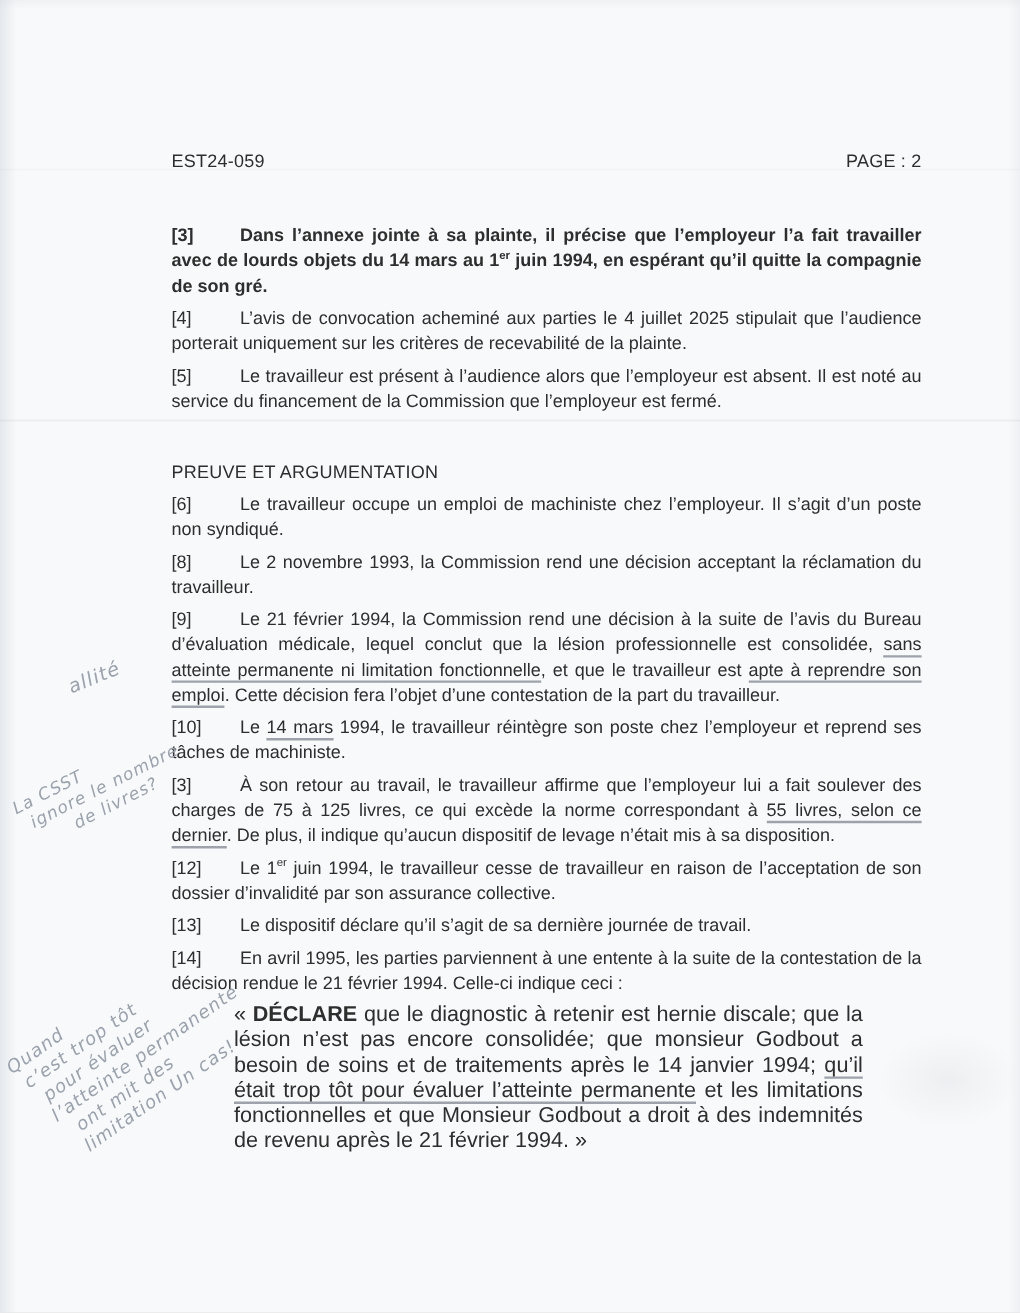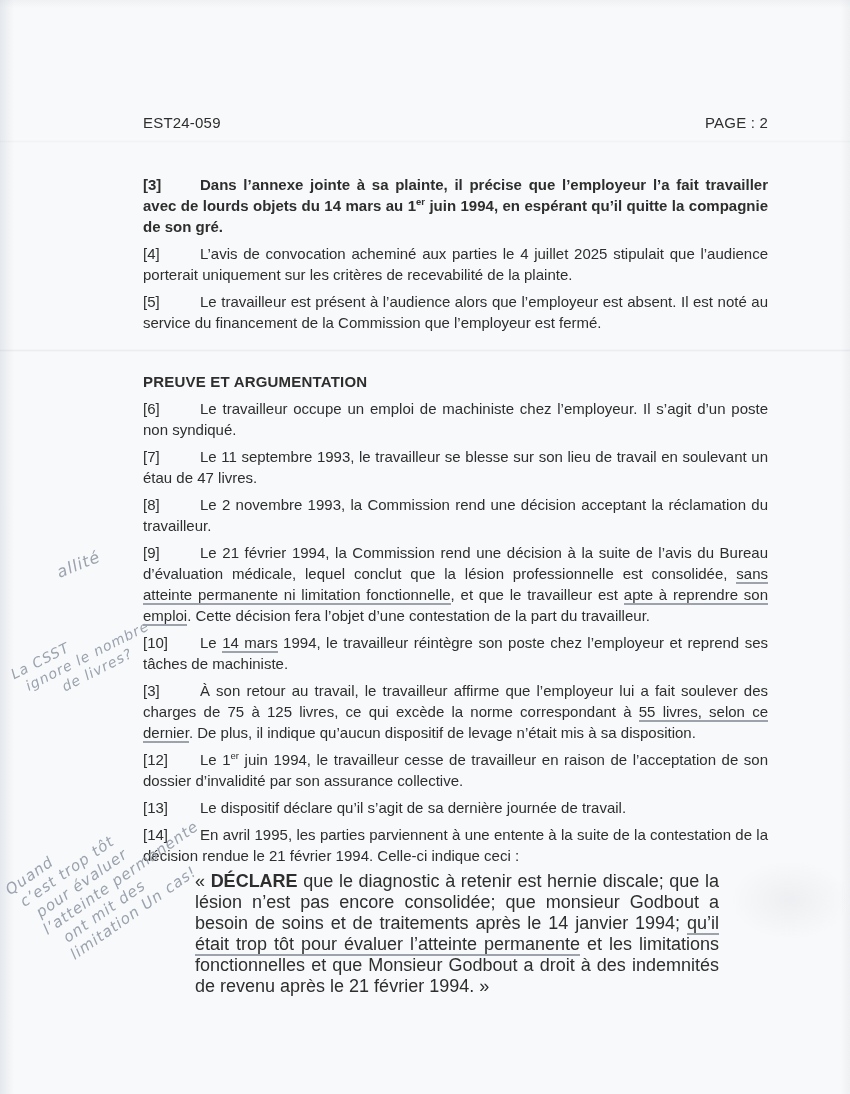--- a/index.html
+++ b/index.html
@@ -17,28 +17,28 @@
     background:
       linear-gradient(90deg, rgba(205,212,220,.45) 0px, rgba(205,212,220,0) 14px),
       linear-gradient(270deg, rgba(215,220,226,.30) 0px, rgba(215,220,226,0) 10px),
       linear-gradient(180deg, rgba(222,226,231,.35) 0px, rgba(222,226,231,0) 8px);
   }
   .crease{position:absolute;left:0;width:100%;height:3px;pointer-events:none;
     background:linear-gradient(180deg, rgba(0,0,0,0) 0%, rgba(175,182,190,.18) 50%, rgba(0,0,0,0) 100%);}
   .smudge{position:absolute;width:120px;height:80px;border-radius:50%;pointer-events:none;
     background:radial-gradient(ellipse at center, rgba(190,198,206,.20), rgba(190,198,206,0) 70%);}
 
-  .content{position:absolute;left:143px;top:4px;width:625px;}
+  .content{position:absolute;left:143px;top:16px;width:625px;}
   .doc-header{
     display:flex;justify-content:space-between;align-items:baseline;
     margin-top:110px;font-size:15px;letter-spacing:.2px;
   }
   .block{font-size:15px;line-height:21px;text-align:justify;margin-top:6px;}
   .first-block{margin-top:43px;font-weight:bold;}
-  .heading{font-weight:bold;margin-top:38px;text-align:left;letter-spacing:.2px;}
+  .heading{font-weight:normal;margin-top:38px;text-align:left;letter-spacing:.2px;}
   .pnum{display:inline-block;width:57px;}
   .quote{margin-left:52px;width:524px;font-size:18px;line-height:21px;margin-top:5px;}
   .sup{vertical-align:super;font-size:9.5px;line-height:0;}
   .b{font-weight:bold;}
   .u{border-bottom:2px solid rgba(134,140,151,.8);}
 
   
   .note{
     position:absolute;
     font-family:"DejaVu Sans",sans-serif;
@@ -73,21 +73,20 @@
     <div class="doc-header">
       <span>EST24-059</span>
       <span>PAGE : 2</span>
     </div>
     <div id="doc-body">
         <div class="block first-block"><span class="pnum">[3]</span><span>Dans l’annexe jointe à sa plainte, il précise que l’employeur l’a fait travailler avec de lourds objets du 14 mars au 1</span><span class="sup">er</span><span> juin 1994, en espérant qu’il quitte la compagnie de son gré.</span></div>
         <div class="block"><span class="pnum">[4]</span><span>L’avis de convocation acheminé aux parties le 4 juillet 2025 stipulait que l’audience porterait uniquement sur les critères de recevabilité de la plainte.</span></div>
         <div class="block"><span class="pnum">[5]</span><span>Le travailleur est présent à l’audience alors que l’employeur est absent. Il est noté au service du financement de la Commission que l’employeur est fermé.</span></div>
         <div class="block heading">PREUVE ET ARGUMENTATION</div>
         <div class="block"><span class="pnum">[6]</span><span>Le travailleur occupe un emploi de machiniste chez l’employeur. Il s’agit d’un poste non syndiqué.</span></div>
-        <div class="block"><span class="pnum">[7]</span><span>Le 11 septembre 1993, le travailleur se blesse sur son lieu de travail en soulevant un étau de 47 livres.</span></div>
         <div class="block"><span class="pnum">[8]</span><span>Le 2 novembre 1993, la Commission rend une décision acceptant la réclamation du travailleur.</span></div>
         <div class="block"><span class="pnum">[9]</span><span>Le 21 février 1994, la Commission rend une décision à la suite de l’avis du Bureau d’évaluation médicale, lequel conclut que la lésion professionnelle est consolidée, </span><span class="u">sans atteinte permanente ni limitation fonctionnelle</span><span>, et que le travailleur est </span><span class="u">apte à reprendre son emploi</span><span>. Cette décision fera l’objet d’une contestation de la part du travailleur.</span></div>
         <div class="block"><span class="pnum">[10]</span><span>Le </span><span class="u">14 mars</span><span> 1994, le travailleur réintègre son poste chez l’employeur et reprend ses tâches de machiniste.</span></div>
         <div class="block"><span class="pnum">[3]</span><span>À son retour au travail, le travailleur affirme que l’employeur lui a fait soulever des charges de 75 à 125 livres, ce qui excède la norme correspondant à </span><span class="u">55 livres, selon ce dernier</span><span>. De plus, il indique qu’aucun dispositif de levage n’était mis à sa disposition.</span></div>
         <div class="block"><span class="pnum">[12]</span><span>Le 1</span><span class="sup">er</span><span> juin 1994, le travailleur cesse de travailleur en raison de l’acceptation de son dossier d’invalidité par son assurance collective.</span></div>
         <div class="block"><span class="pnum">[13]</span><span>Le dispositif déclare qu’il s’agit de sa dernière journée de travail.</span></div>
         <div class="block"><span class="pnum">[14]</span><span>En avril 1995, les parties parviennent à une entente à la suite de la contestation de la décision rendue le 21 février 1994. Celle-ci indique ceci :</span></div>
         <div class="block quote"><span>« </span><span class="b">DÉCLARE</span><span> que le diagnostic à retenir est hernie discale; que la lésion n’est pas encore consolidée; que monsieur Godbout a besoin de soins et de traitements après le 14 janvier 1994; </span><span class="u">qu’il était trop tôt pour évaluer l’atteinte permanente</span><span> et les limitations fonctionnelles et que Monsieur Godbout a droit à des indemnités de revenu après le 21 février 1994. »</span></div>
       </div>
   </div>

